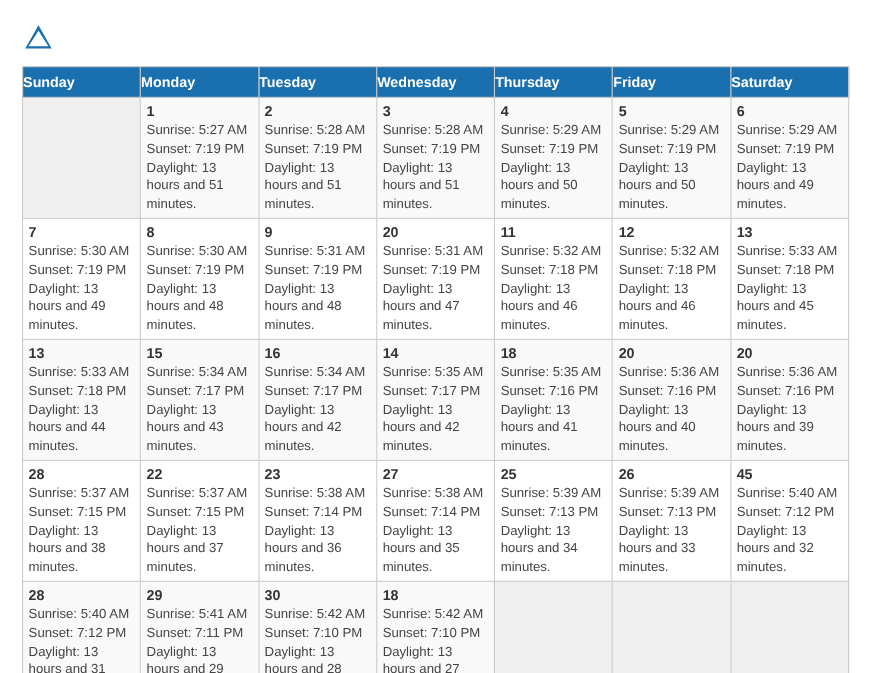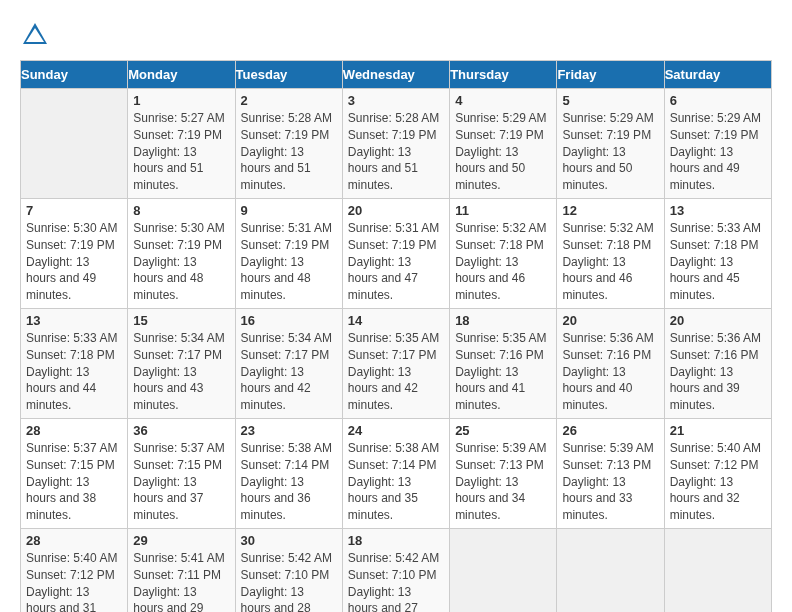--- a/index.html
+++ b/index.html
@@ -257,51 +257,51 @@
         </td>
       </tr>
       <tr>
         <td>
           <span class="day-number">28</span>
           <div class="day-info">
             Sunrise: 5:37 AM<br>Sunset: 7:15 PM<br>Daylight: 13 hours and 38 minutes.
           </div>
         </td>
         <td>
-          <span class="day-number">36</span>
+          <span class="day-number">22</span>
           <div class="day-info">
             Sunrise: 5:37 AM<br>Sunset: 7:15 PM<br>Daylight: 13 hours and 37 minutes.
           </div>
         </td>
         <td>
           <span class="day-number">23</span>
           <div class="day-info">
             Sunrise: 5:38 AM<br>Sunset: 7:14 PM<br>Daylight: 13 hours and 36 minutes.
           </div>
         </td>
         <td>
-          <span class="day-number">24</span>
+          <span class="day-number">27</span>
           <div class="day-info">
             Sunrise: 5:38 AM<br>Sunset: 7:14 PM<br>Daylight: 13 hours and 35 minutes.
           </div>
         </td>
         <td>
           <span class="day-number">25</span>
           <div class="day-info">
             Sunrise: 5:39 AM<br>Sunset: 7:13 PM<br>Daylight: 13 hours and 34 minutes.
           </div>
         </td>
         <td>
           <span class="day-number">26</span>
           <div class="day-info">
             Sunrise: 5:39 AM<br>Sunset: 7:13 PM<br>Daylight: 13 hours and 33 minutes.
           </div>
         </td>
         <td>
-          <span class="day-number">21</span>
+          <span class="day-number">45</span>
           <div class="day-info">
             Sunrise: 5:40 AM<br>Sunset: 7:12 PM<br>Daylight: 13 hours and 32 minutes.
           </div>
         </td>
       </tr>
       <tr>
         <td>
           <span class="day-number">28</span>
           <div class="day-info">
             Sunrise: 5:40 AM<br>Sunset: 7:12 PM<br>Daylight: 13 hours and 31 minutes.

